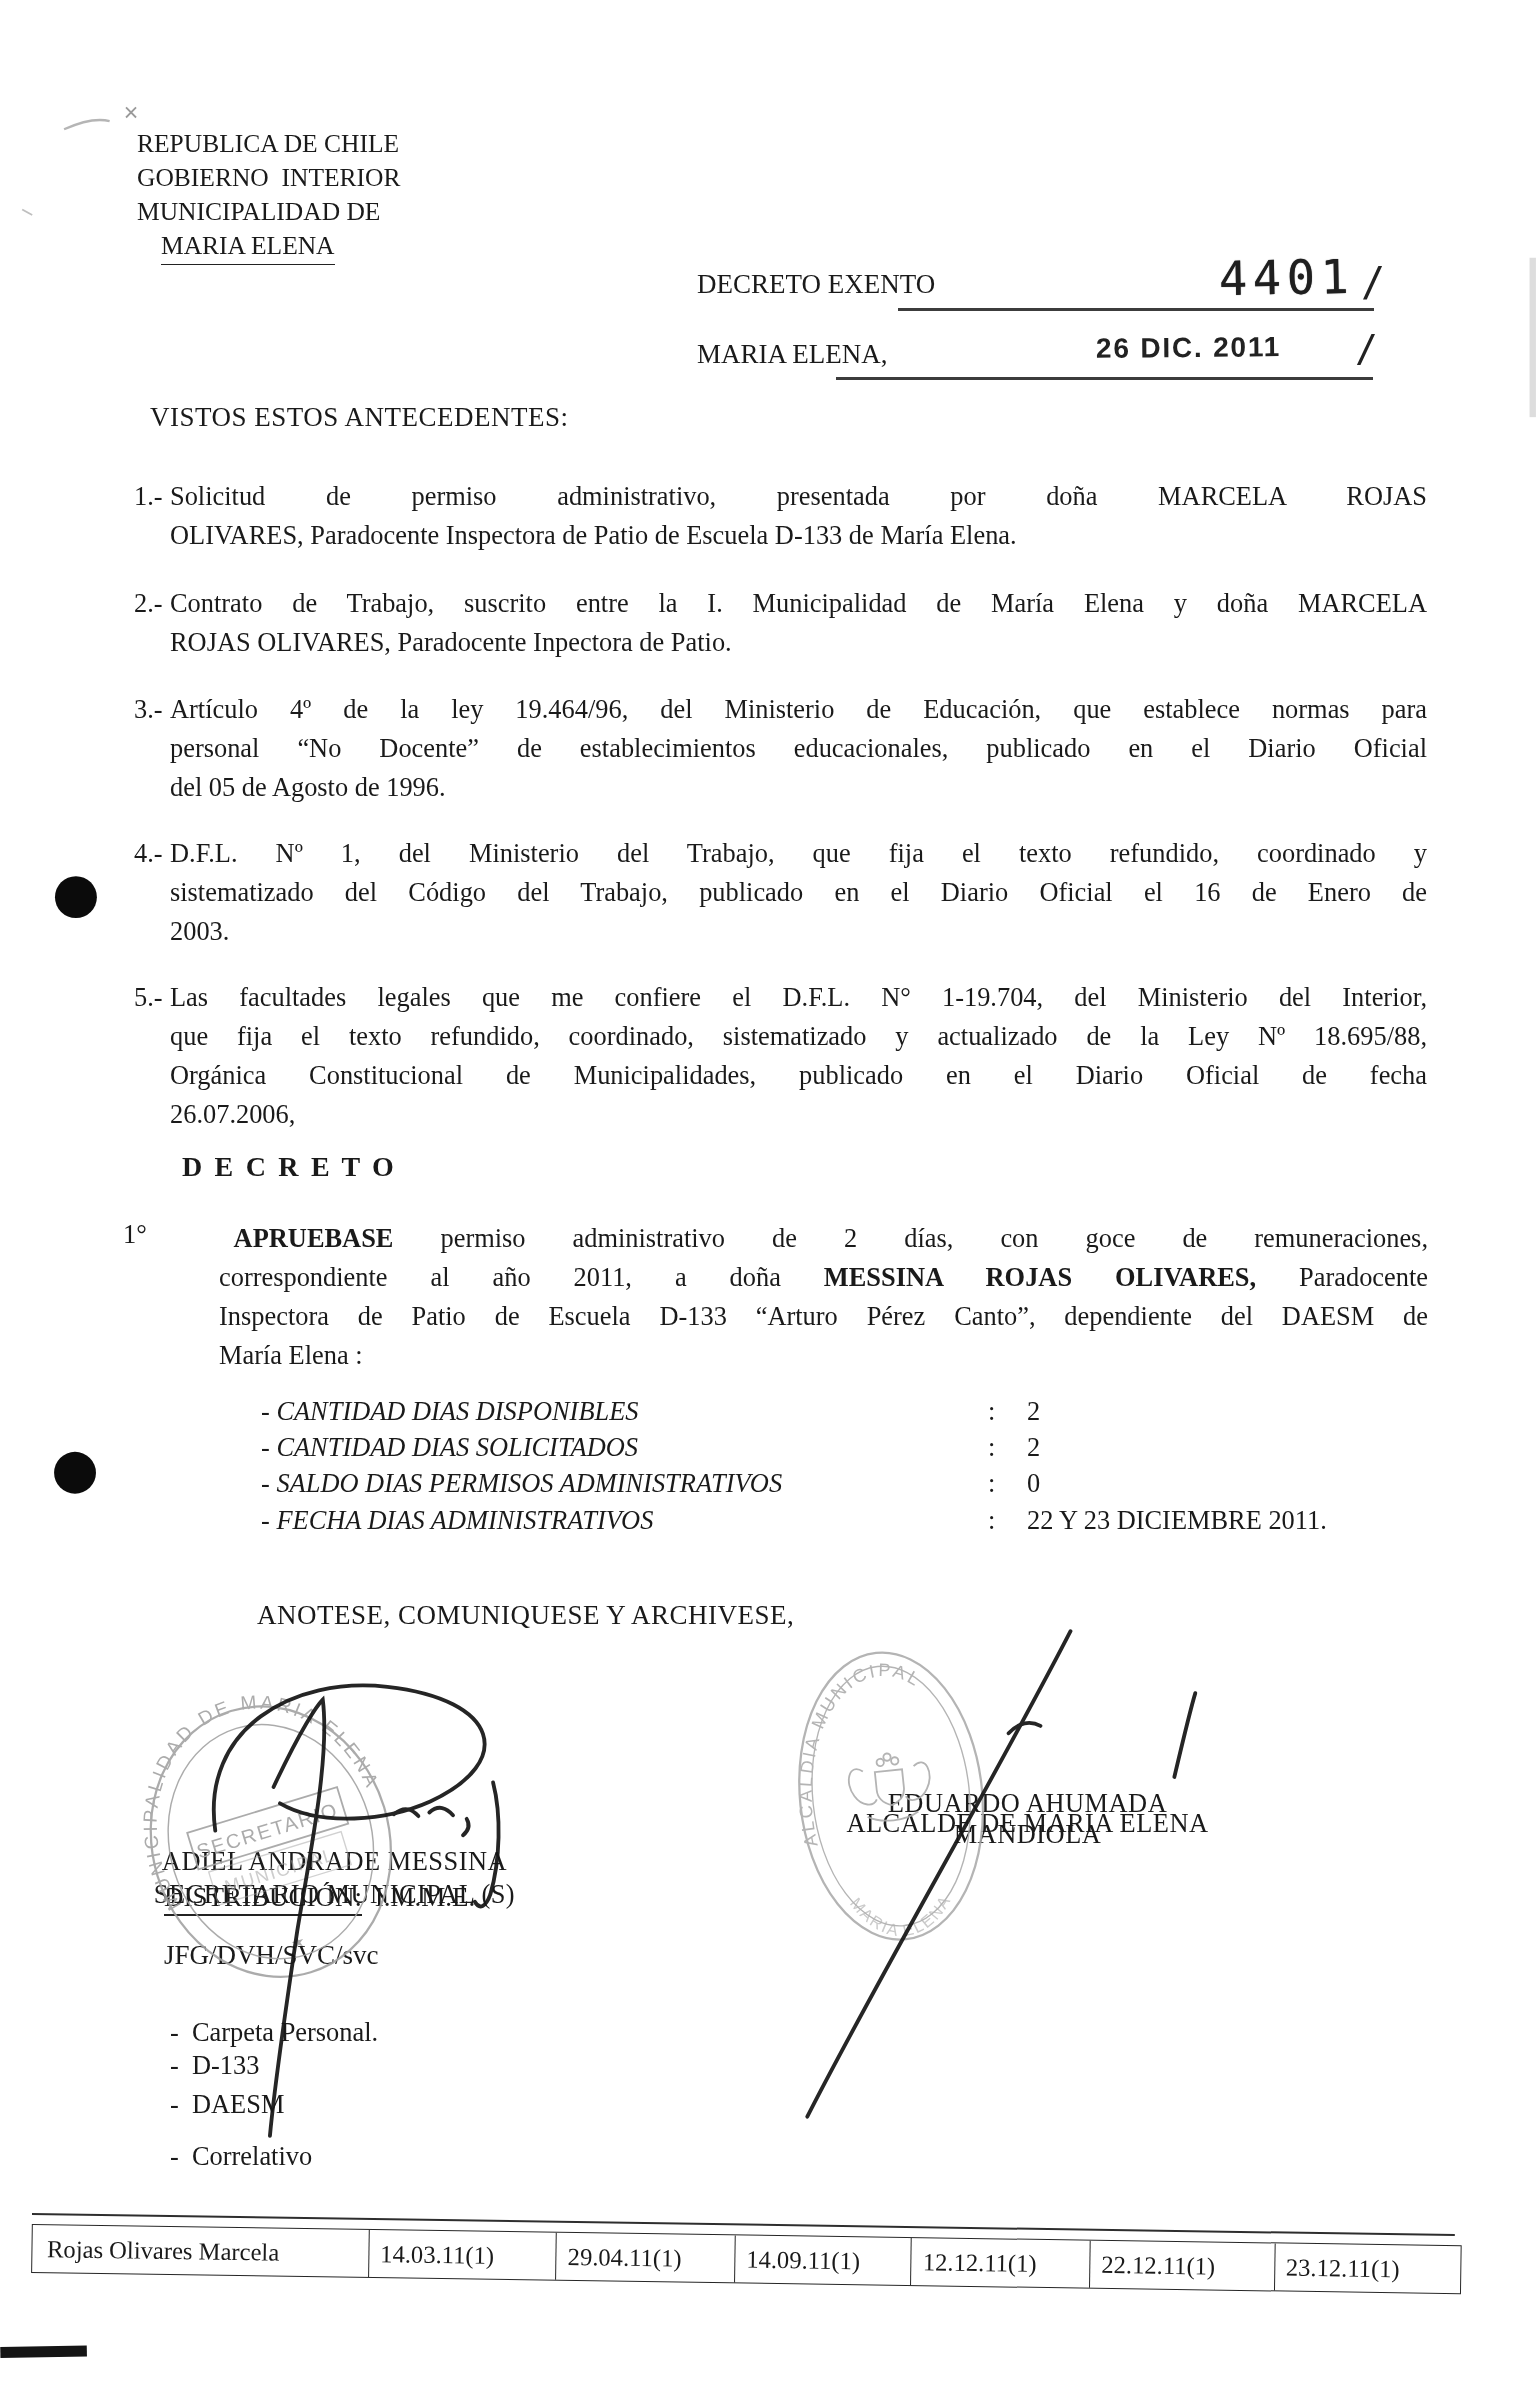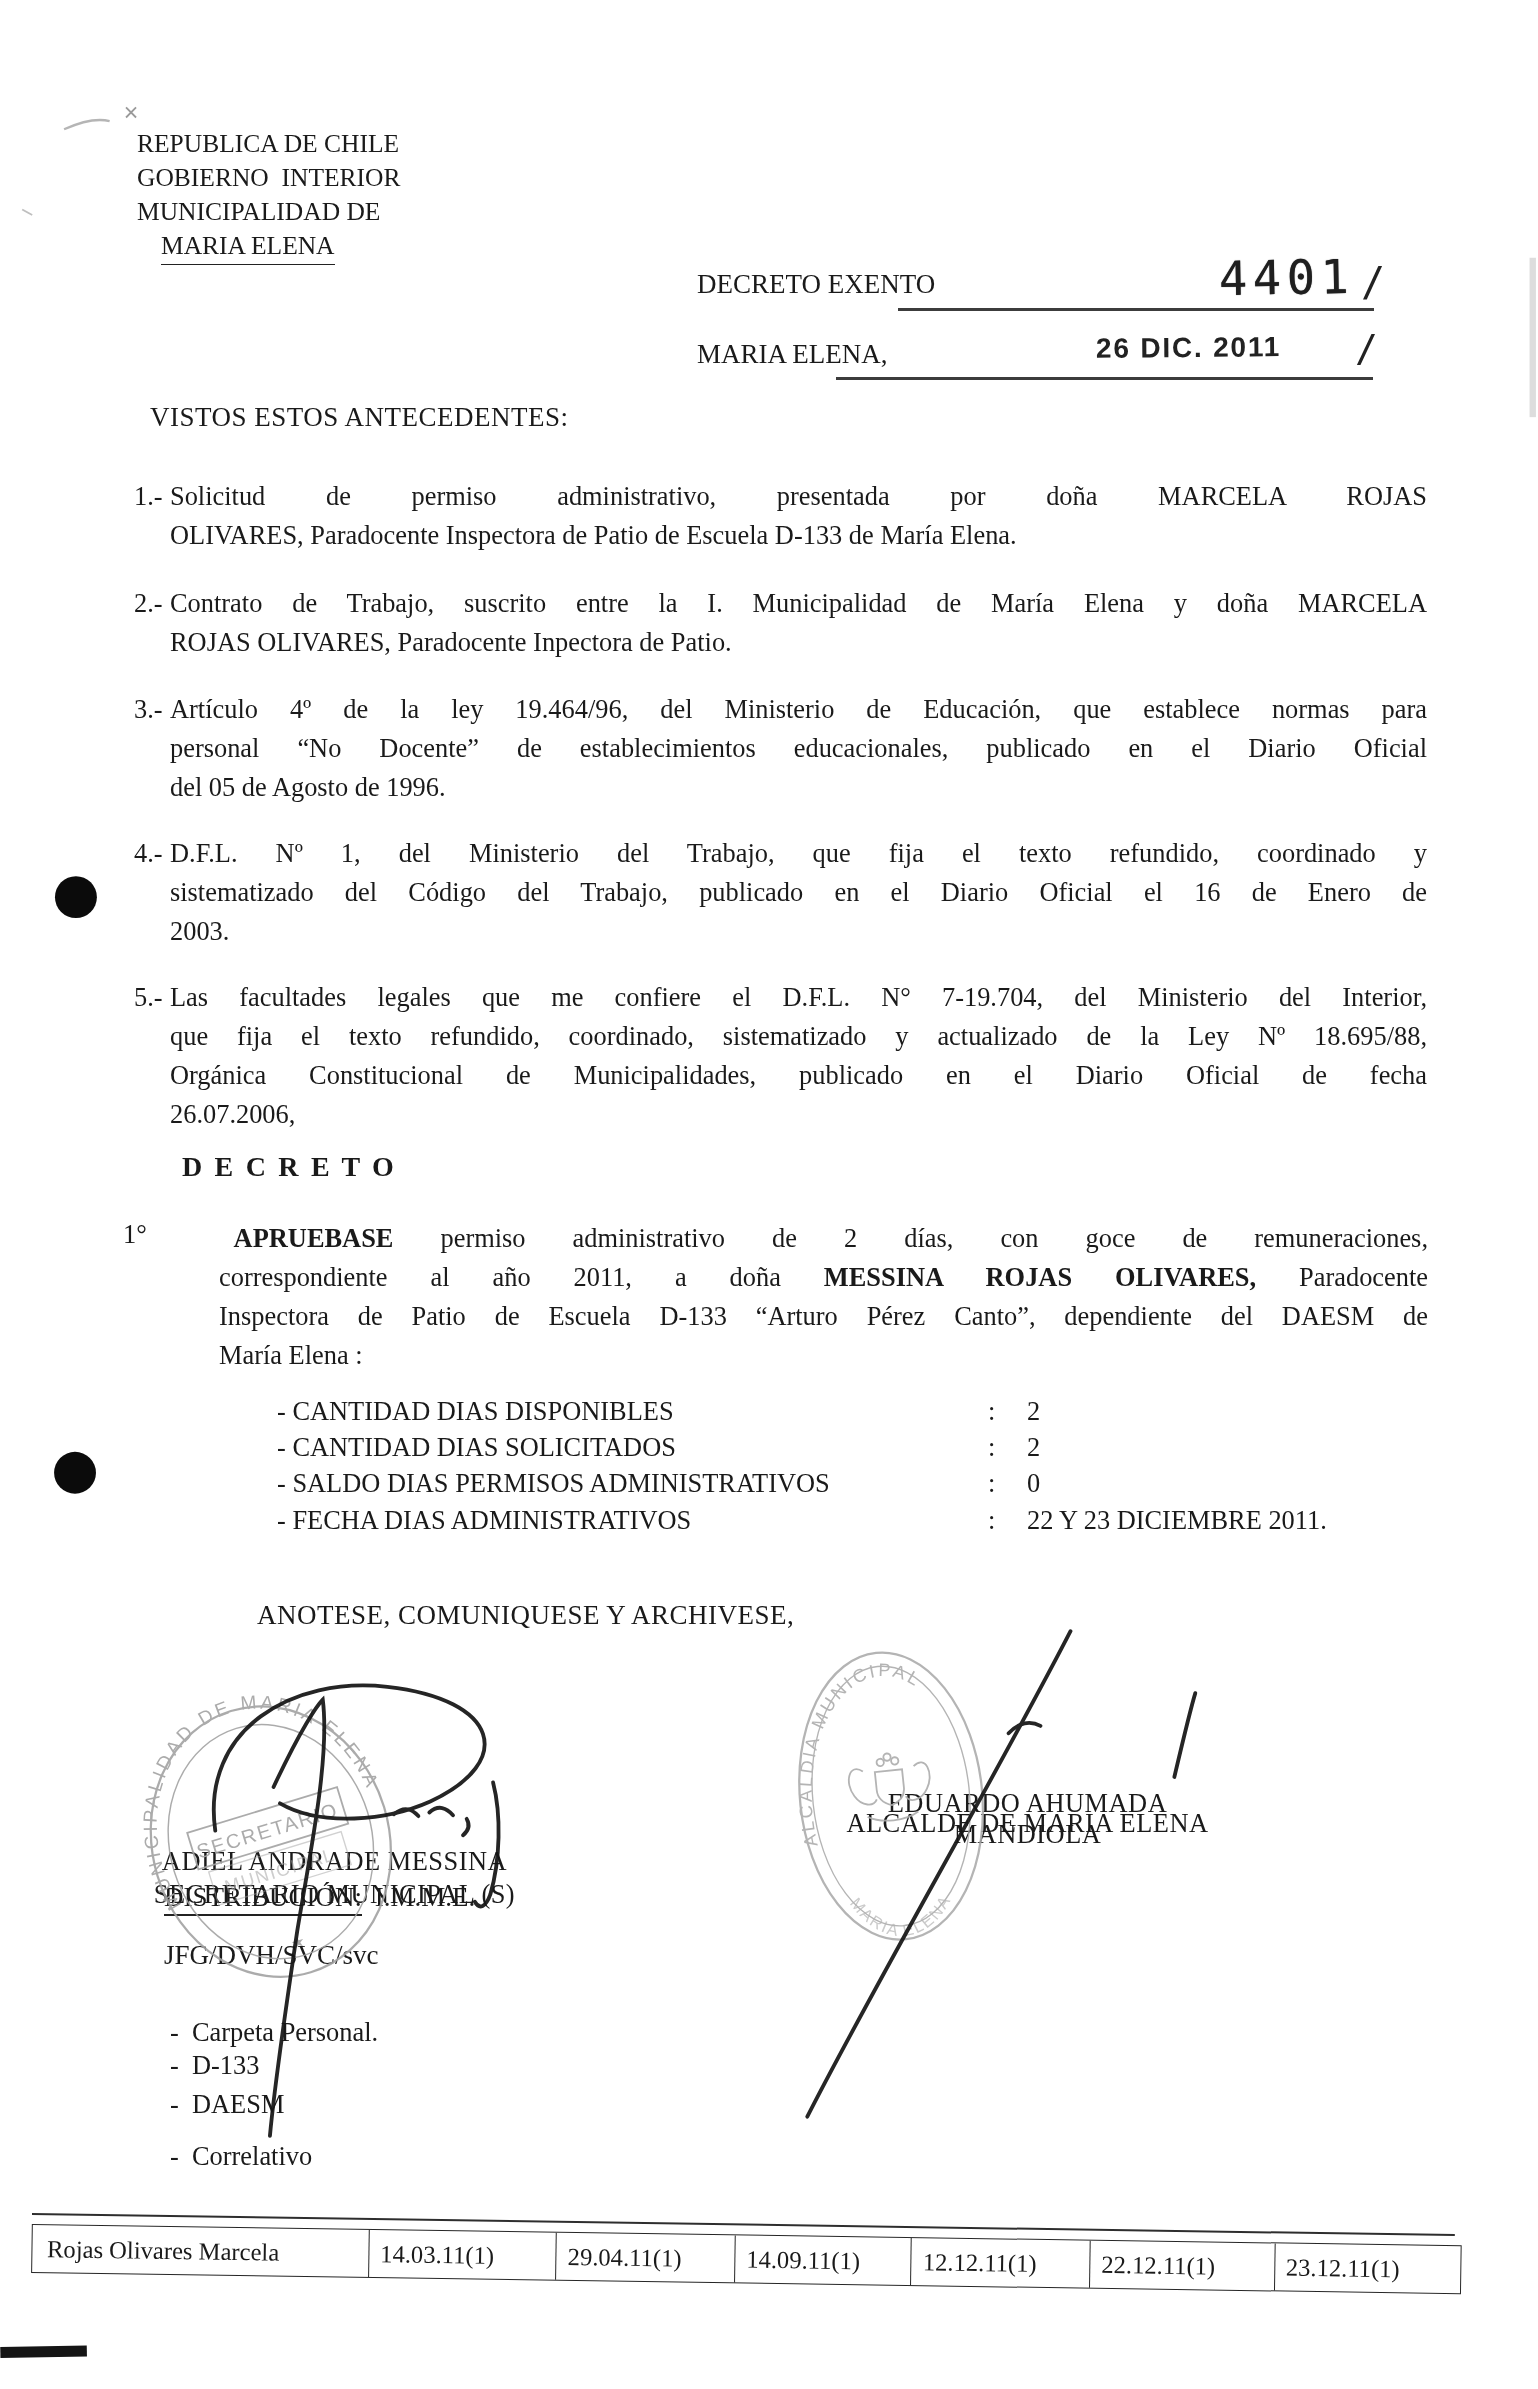--- a/index.html
+++ b/index.html
@@ -40,21 +40,21 @@
   .decreto-heading{position:absolute;left:182px;top:1151px;font-size:28px;font-weight:700;letter-spacing:2.7px;white-space:pre;}
 
   .res-num{position:absolute;left:123px;top:1219px;font-size:26.4px;}
   .res-par{position:absolute;left:219px;top:1219px;width:1209px;}
   .res-par .jl{line-height:39px;}
   .res-par .indent{text-indent:14.6px;}
   .b{font-weight:700;}
 
   
   .drow{position:absolute;left:261px;height:36px;font-size:26.4px;}
-  .dlabel{position:absolute;left:16px;white-space:pre;}
+  .dlabel{position:absolute;left:0;white-space:pre;font-style:italic;}
   .dsep{position:absolute;left:727px;}
   .dval{position:absolute;left:766px;white-space:pre;}
 
   .closing{position:absolute;left:257px;top:1600px;font-size:27px;letter-spacing:0.5px;}
 
   
   .sig-name{position:absolute;text-align:center;font-size:26.4px;letter-spacing:0.5px;}
 
   .initials{position:absolute;left:164px;top:1940px;font-size:27px;}
   .distribution{position:absolute;left:164px;top:1882px;font-size:27px;}
@@ -132,21 +132,21 @@
     <div class="vtext">
       <div class="jl">D.F.L. Nº 1, del Ministerio del Trabajo, que fija el texto refundido, coordinado y</div>
       <div class="jl">sistematizado del Código del Trabajo, publicado en el Diario Oficial el 16 de Enero de</div>
       <div class="jl last">2003.</div>
     </div>
   </div>
 
   <div class="vitem" style="top:978px;">
     <span class="vnum">5.-</span>
     <div class="vtext">
-      <div class="jl">Las facultades legales que me confiere el D.F.L. N° 7-19.704, del Ministerio del Interior,</div>
+      <div class="jl">Las facultades legales que me confiere el D.F.L. N° 1-19.704, del Ministerio del Interior,</div>
       <div class="jl">que fija el texto refundido, coordinado, sistematizado y actualizado de la Ley Nº 18.695/88,</div>
       <div class="jl">Orgánica Constitucional de Municipalidades, publicado en el Diario Oficial de fecha</div>
       <div class="jl last">26.07.2006,</div>
     </div>
   </div>
 
   <div class="decreto-heading">D E C R E T O</div>
 
   <div class="res-num">1°</div>
   <div class="res-par">

